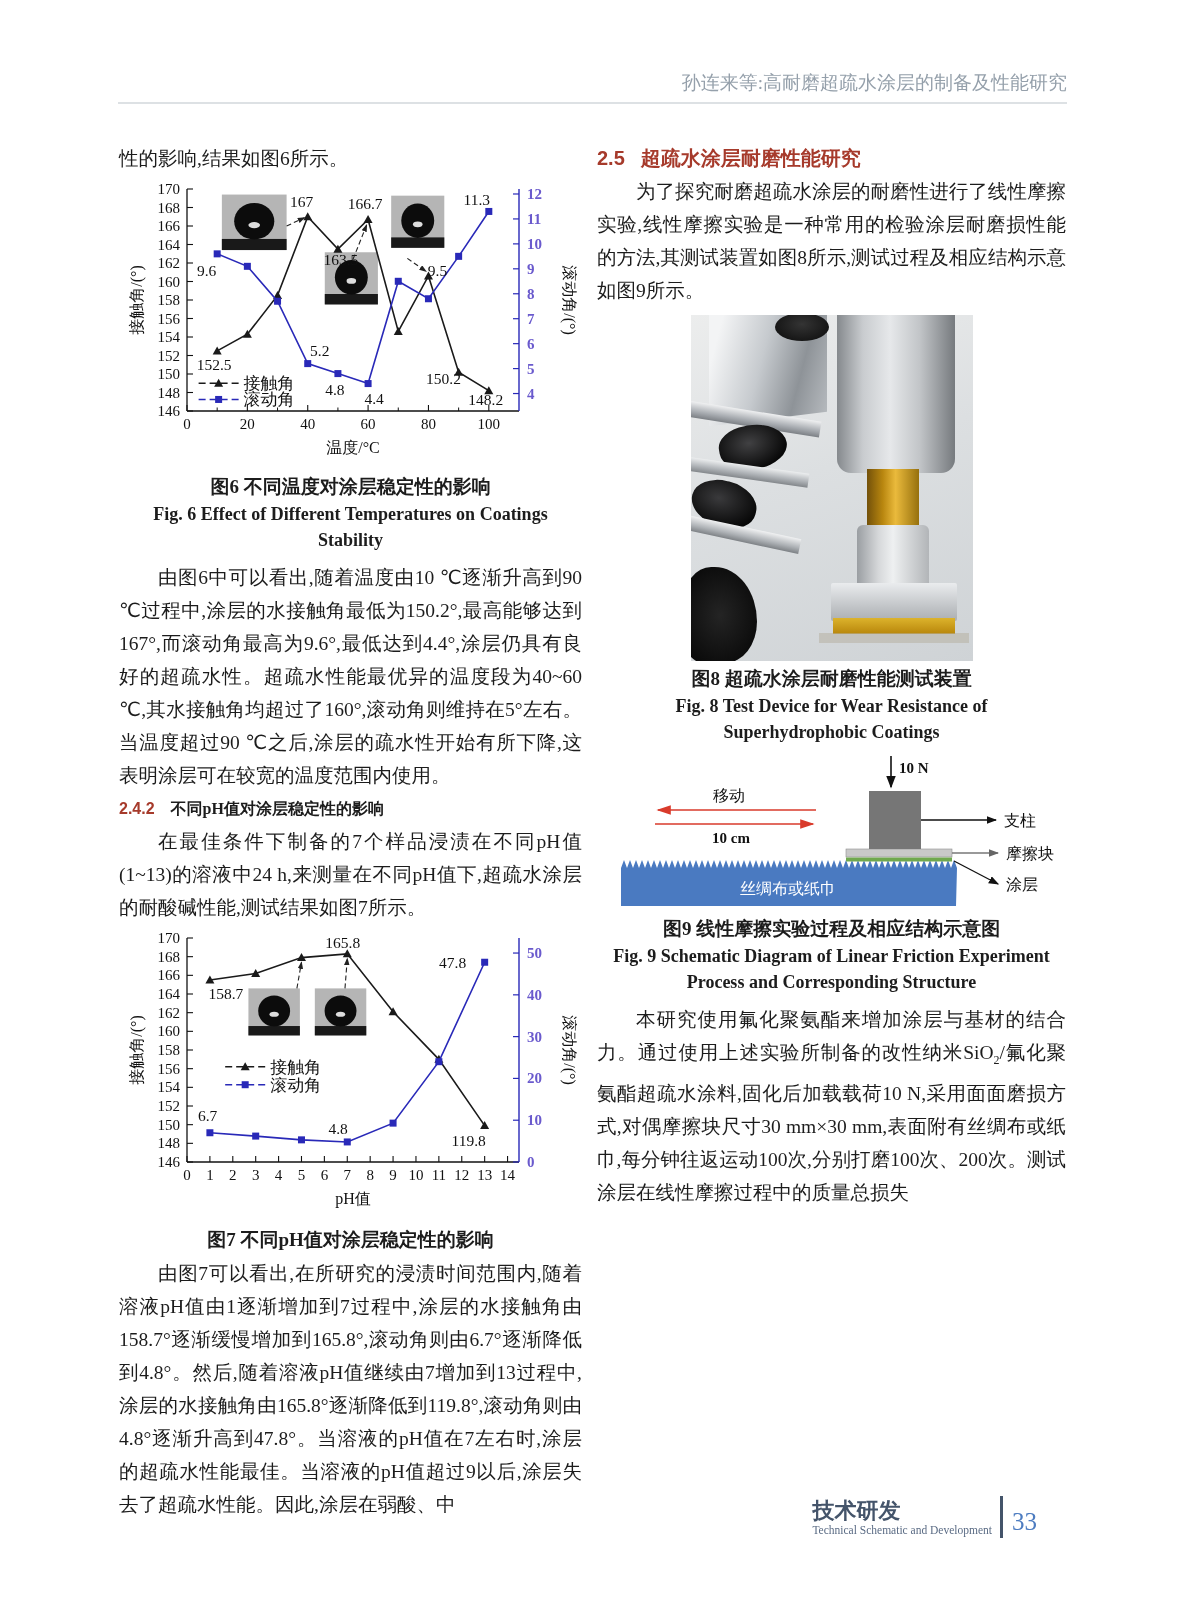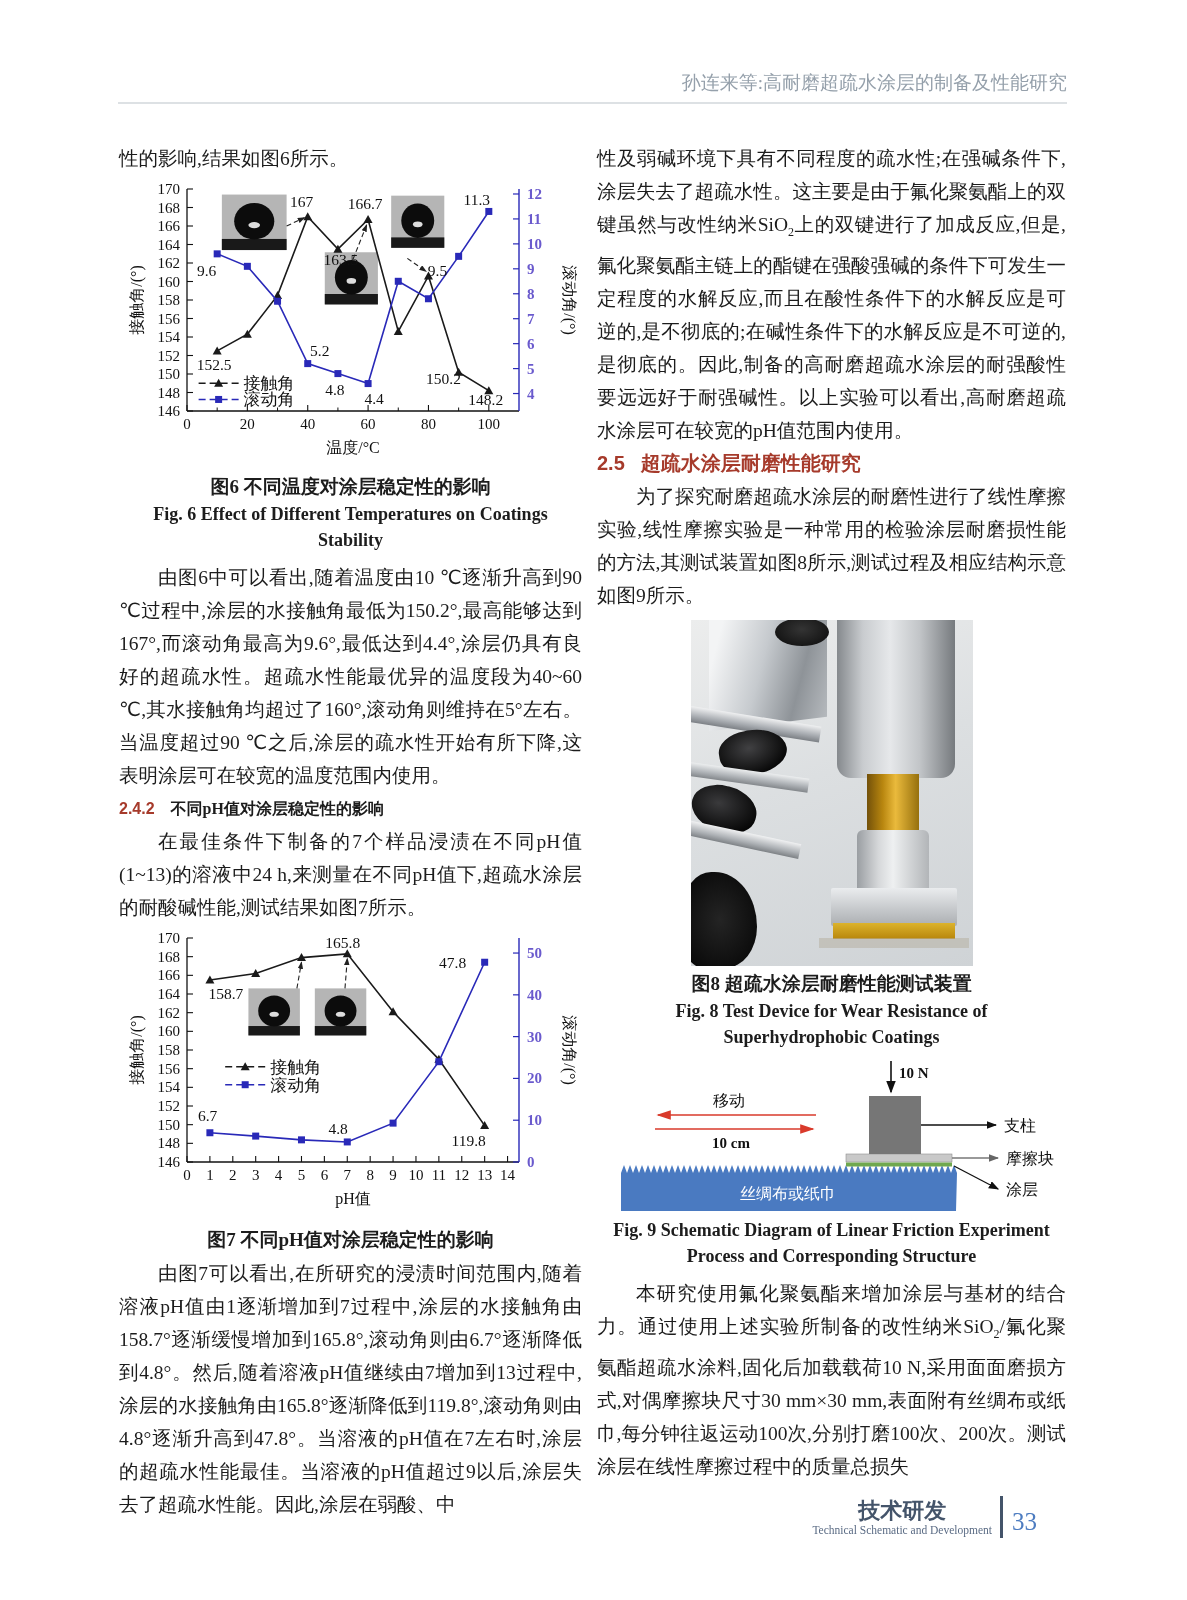--- a/index.html
+++ b/index.html
@@ -55,21 +55,21 @@
     background:linear-gradient(90deg,#73510a,#b8860f 30%,#eaba3c 55%,#96700d);}
   .ph-cyl-small{left:166px;top:210px;width:72px;height:62px;border-radius:6px 6px 3px 3px;
     background:linear-gradient(90deg,#9a9ea2,#d6d8da 30%,#eef0f1 50%,#b2b5b8);}
   .ph-plate{left:140px;top:268px;width:126px;height:38px;border-radius:2px;
     background:linear-gradient(180deg,#eaecee,#c3c6c9 60%,#abaeb1);}
   .ph-plate-gold{left:142px;top:303px;width:122px;height:16px;
     background:linear-gradient(180deg,#dcb32c,#b8860b);}
   .ph-shadow{left:128px;top:318px;width:150px;height:10px;background:#b7b1a3;opacity:.55;}
   
   .footer{position:absolute;right:120px;top:1496px;display:flex;align-items:flex-end;}
-  .footer-text{text-align:center;}
+  .footer-text{text-align:left;}
   .footer-zh{font-family:"Liberation Sans",sans-serif;font-weight:bold;font-size:22px;
              color:#44546a;line-height:24px;}
   .footer-en{font-size:11.5px;color:#5a6b84;line-height:15px;}
   .footer-bar{width:3px;height:42px;background:#44546a;margin:0 9px 0 8px;}
   .footer-page{font-size:25px;color:#4d7cc0;line-height:33px;}
 </style>
 </head>
 <body>
 
 <div class="page">
@@ -340,21 +340,20 @@
           <rect x="116.68" y="151.22" width="7" height="7" fill="#2929b8"></rect>
           <text x="145.18" y="160.72" font-size="17" fill="#111">滚动角</text>
         </svg>
       <div class="cap-zh">图7 不同pH值对涂层稳定性的影响</div>
     </div>
 
     <p class="para">由图7可以看出,在所研究的浸渍时间范围内,随着溶液pH值由1逐渐增加到7过程中,涂层的水接触角由158.7°逐渐缓慢增加到165.8°,滚动角则由6.7°逐渐降低到4.8°。然后,随着溶液pH值继续由7增加到13过程中,涂层的水接触角由165.8°逐渐降低到119.8°,滚动角则由4.8°逐渐升高到47.8°。当溶液的pH值在7左右时,涂层的超疏水性能最佳。当溶液的pH值超过9以后,涂层失去了超疏水性能。因此,涂层在弱酸、中</p>
   </div>
 
   <div class="col col-right">
-    <p class="cont"><span>性及弱碱环境下具有不同程度的疏水性;在强碱条件下,涂层失去了超疏水性。这主要是由于氟化聚氨酯上的双键虽然与改性纳米SiO</span><sub>2</sub><span>上的双键进行了加成反应,但是,氟化聚氨酯主链上的酯键在强酸强碱的条件下可发生一定程度的水解反应,而且在酸性条件下的水解反应是可逆的,是不彻底的;在碱性条件下的水解反应是不可逆的,是彻底的。因此,制备的高耐磨超疏水涂层的耐强酸性要远远好于耐强碱性。以上实验可以看出,高耐磨超疏水涂层可在较宽的pH值范围内使用。</span></p>
 
     <h3 class="h2"><span class="num">2.5</span><span>超疏水涂层耐磨性能研究</span></h3>
 
     <p class="para">为了探究耐磨超疏水涂层的耐磨性进行了线性摩擦实验,线性摩擦实验是一种常用的检验涂层耐磨损性能的方法,其测试装置如图8所示,测试过程及相应结构示意如图9所示。</p>
 
     <div class="figure">
       <div class="photo">
         <div class="ph ph-panel"></div>
         <div class="ph ph-knob-top"></div>
         <div class="ph ph-bar1"></div>
@@ -398,20 +397,21 @@
         <text x="406" y="73" font-size="16" fill="#111">支柱</text>
         <line x1="354" y1="100" x2="400" y2="100" stroke="#777" stroke-width="1.3" marker-end="url(#m-gray)"></line>
         <text x="408" y="106" font-size="16" fill="#111">摩擦块</text>
         <line x1="356" y1="108" x2="400" y2="131" stroke="#111" stroke-width="1.3" marker-end="url(#m-black)"></line>
         <text x="408" y="137" font-size="16" fill="#111">涂层</text>
         <line x1="218" y1="57" x2="60" y2="57" stroke-width="1.6" marker-end="url(#m-red)" stroke="#d93a2b"></line>
         <line x1="57" y1="71" x2="215" y2="71" stroke-width="1.6" marker-end="url(#m-red)" stroke="#d93a2b"></line>
         <text x="131" y="48" text-anchor="middle" font-size="16" fill="#111">移动</text>
         <text x="133" y="90" text-anchor="middle" font-size="15" font-weight="bold" fill="#111">10 cm</text>
       </svg>
+      <div class="cap-zh">图9 线性摩擦实验过程及相应结构示意图</div>
       <div class="cap-en w465">Fig. 9  Schematic Diagram of Linear Friction Experiment Process and Corresponding Structure</div>
     </div>
 
     <p class="para"><span>本研究使用氟化聚氨酯来增加涂层与基材的结合力。通过使用上述实验所制备的改性纳米SiO</span><sub>2</sub><span>/氟化聚氨酯超疏水涂料,固化后加载载荷10 N,采用面面磨损方式,对偶摩擦块尺寸30 mm×30 mm,表面附有丝绸布或纸巾,每分钟往返运动100次,分别打磨100次、200次。测试涂层在线性摩擦过程中的质量总损失</span></p>
   </div>
 
   <div class="footer">
     <div class="footer-text">
       <div class="footer-zh">技术研发</div>
       <div class="footer-en">Technical Schematic and Development</div>

